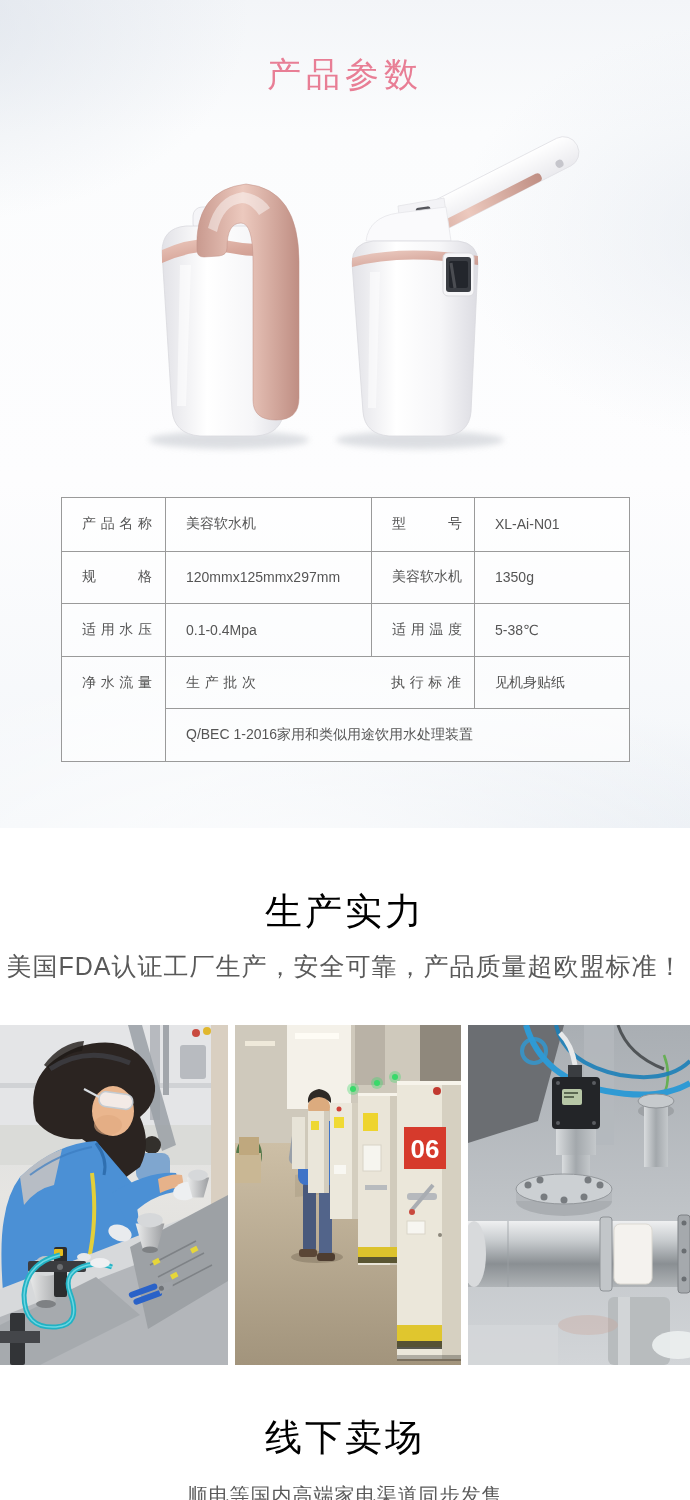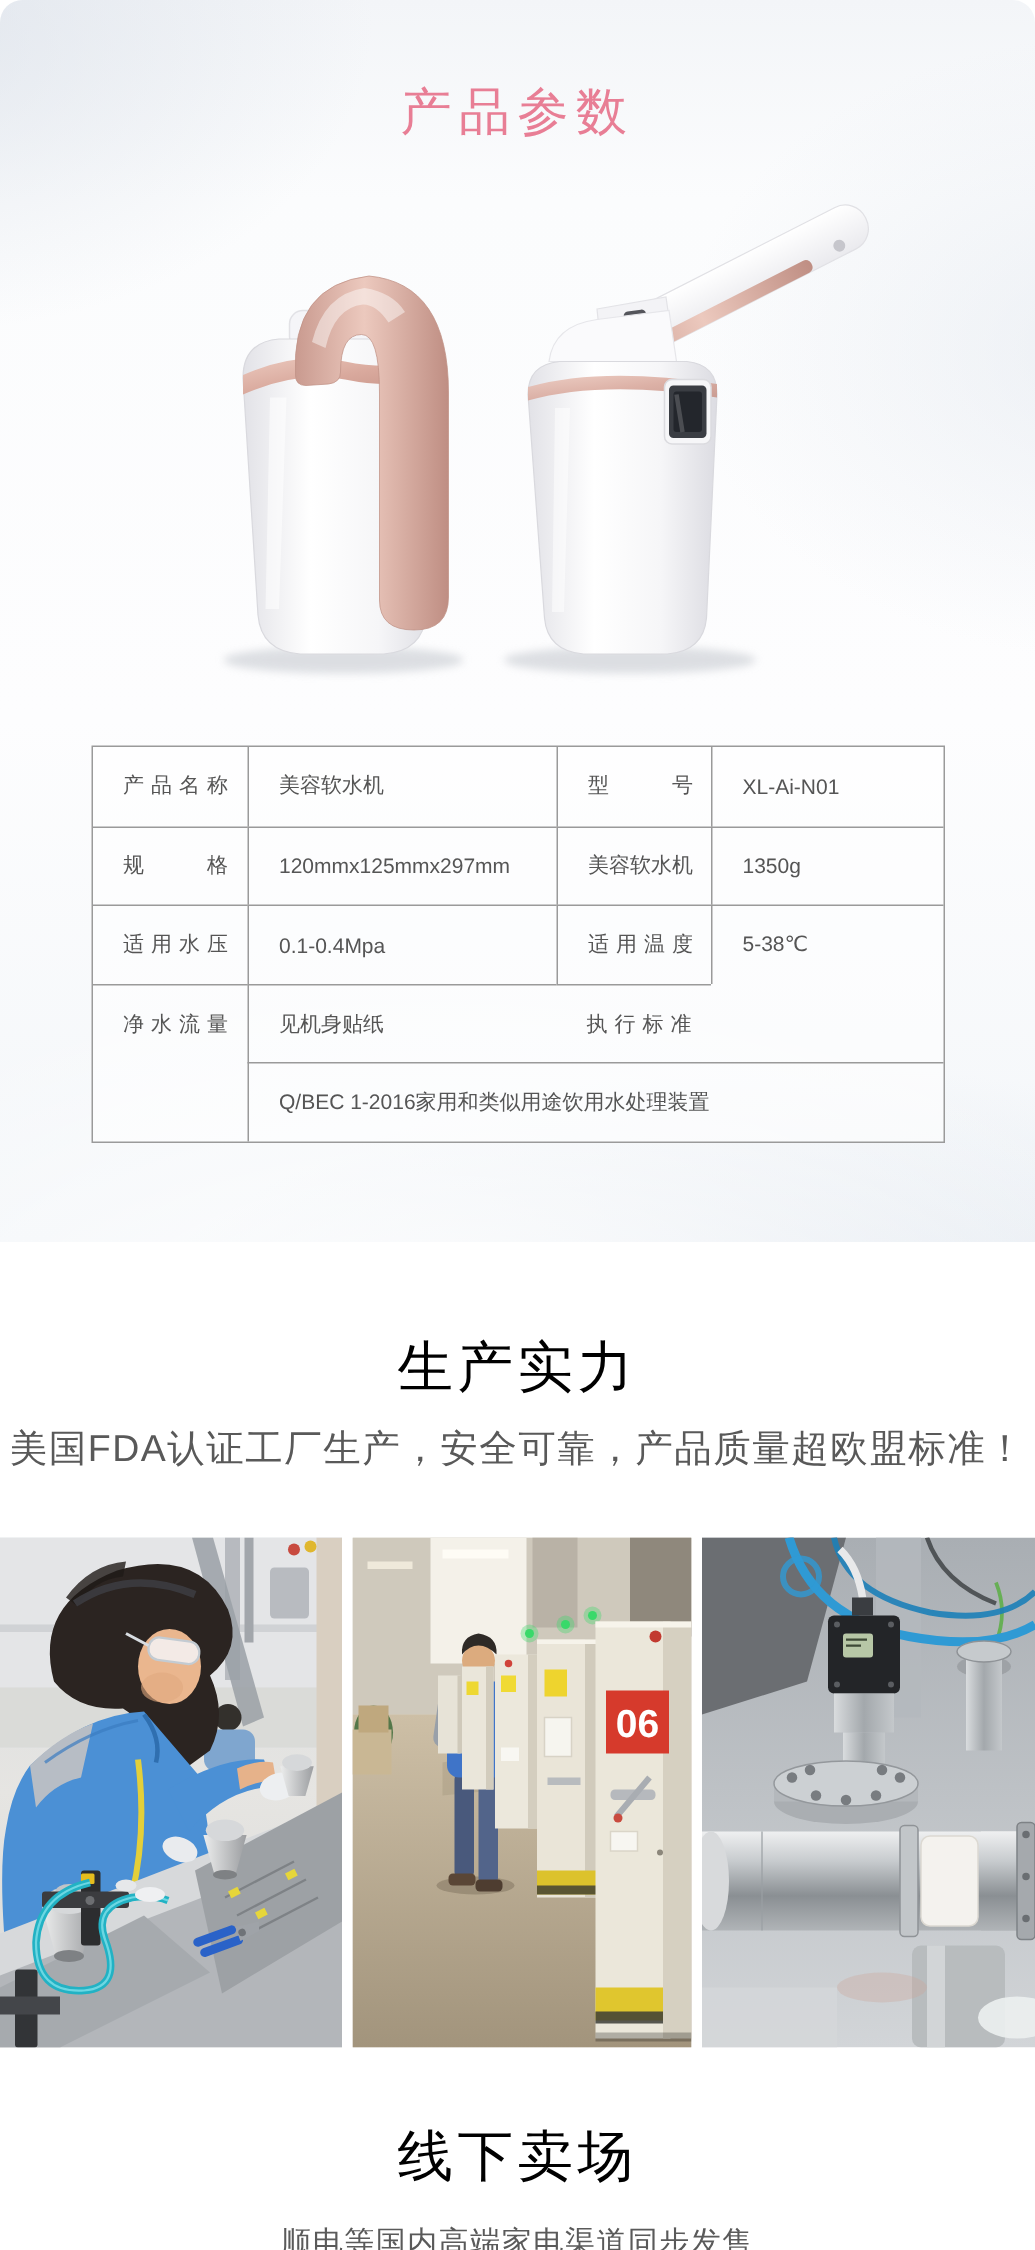--- a/index.html
+++ b/index.html
@@ -1,17 +1,17 @@
 <!DOCTYPE html>
 <html><head>
 <meta charset="utf-8">
 <style>
   html,body{margin:0;padding:0;background:#ffffff;}
   .page{position:relative;width:690px;height:1500px;margin:0 auto;overflow:hidden;background:#ffffff;
-        font-family:"Liberation Sans","DejaVu Sans",sans-serif;border-radius:15px;}
+        font-family:"Liberation Sans","DejaVu Sans",sans-serif;}
 
   
   .sec-params{position:absolute;top:0;left:0;width:690px;height:828px;
     background:
       radial-gradient(120% 50% at 42% 108%, rgba(255,255,255,.9), rgba(255,255,255,0) 60%),
       radial-gradient(130% 55% at 78% 116%, rgba(203,213,226,.55), rgba(203,213,226,0) 55%),
       radial-gradient(80% 45% at -8% 2%, rgba(212,219,229,.55), rgba(212,219,229,0) 55%),
       radial-gradient(70% 42% at 108% 28%, rgba(222,228,236,.5), rgba(222,228,236,0) 60%),
       linear-gradient(180deg,#f3f5f8 0%,#fbfcfd 16%,#fdfdfe 58%,#f3f6f9 100%);}
   .params-title{position:absolute;top:52px;left:0;width:100%;margin:0;text-align:center;
@@ -134,25 +134,28 @@
         </div>
       <div class="cell">0.1-0.4Mpa</div>
       <div class="cell">
           <span class="jlabel">适用温度</span>
         </div>
       <div class="cell">5-38℃</div>
 
       <div class="cell c0">
           <span class="jlabel">净水流量</span>
         </div>
-      <div class="cell">见机身贴纸</div>
-
+      <div class="cell">
+          <span class="jlabel">生产批次</span>
+        </div>
       <div class="cell c0">
           <span class="jlabel">执行标准</span>
         </div>
+
+      <div class="cell">见机身贴纸</div>
       <div class="cell span3">Q/BEC 1-2016家用和类似用途饮用水处理装置</div>
     </div>
   </section>
 
   <section class="sec-main">
     <h2 class="big-title prod-title">生产实力</h2>
     <p class="subline">美国FDA认证工厂生产，安全可靠，产品质量超欧盟标准！</p>
 
     <div class="photos">
 

